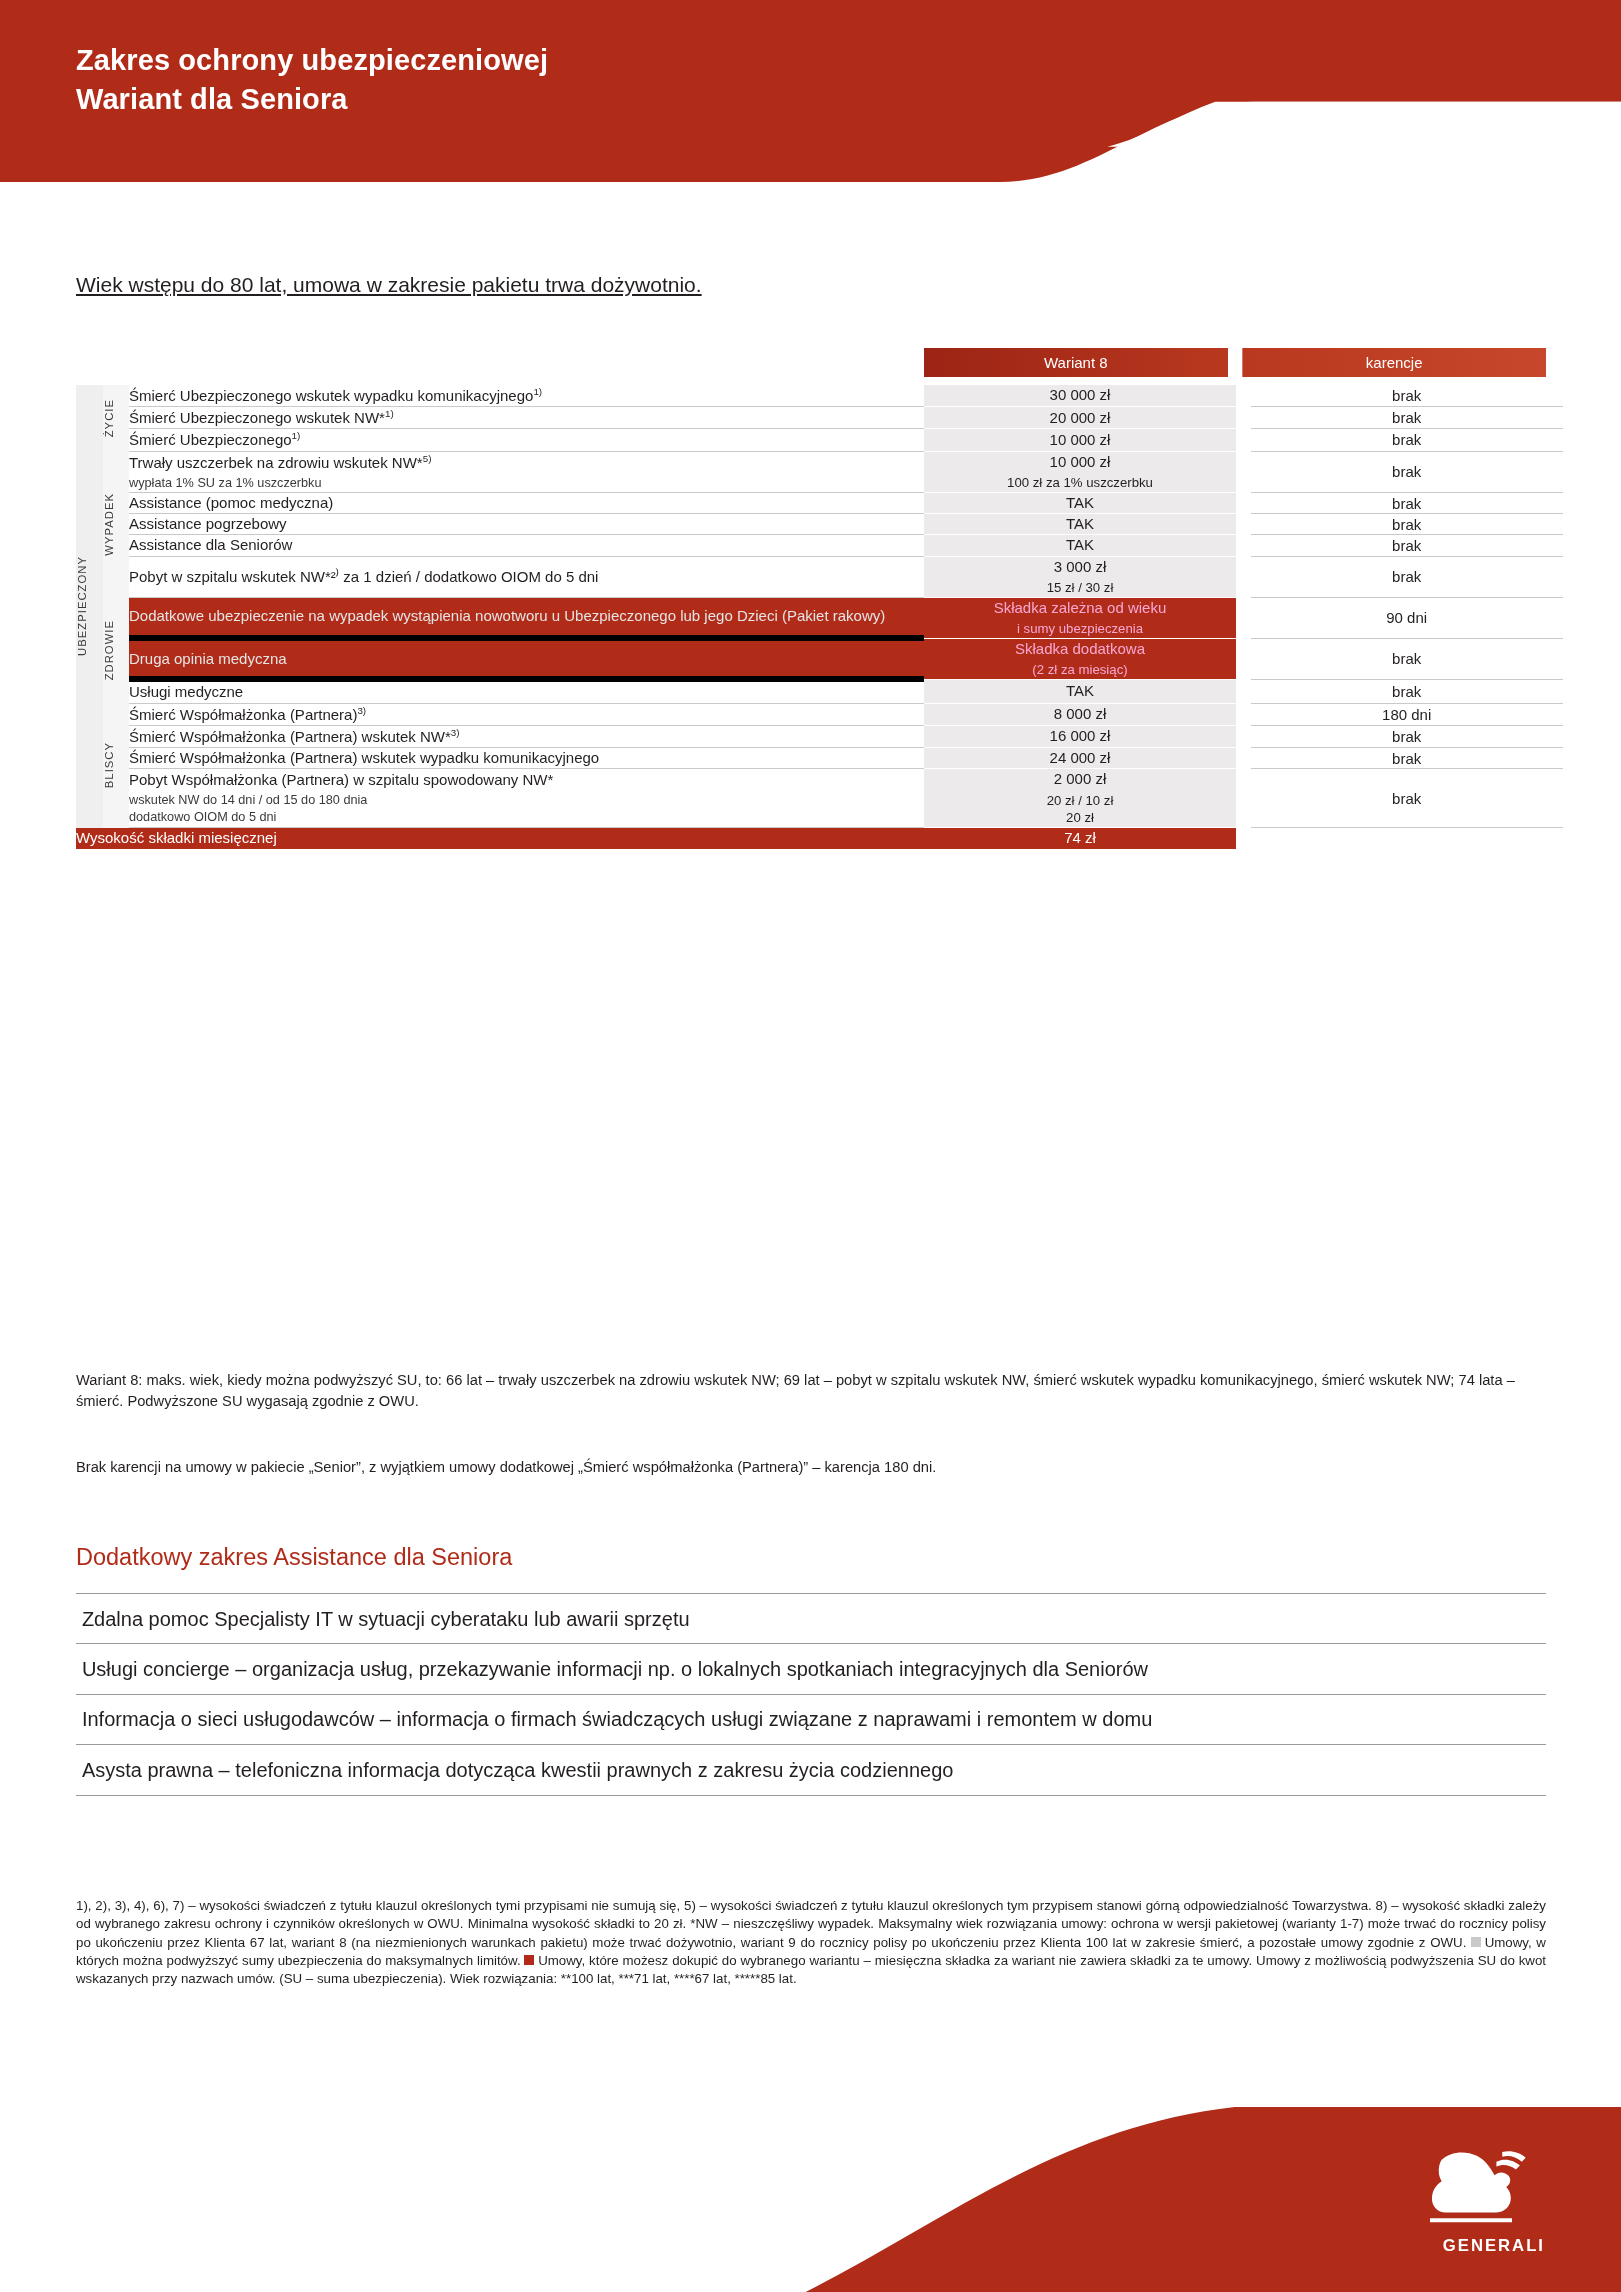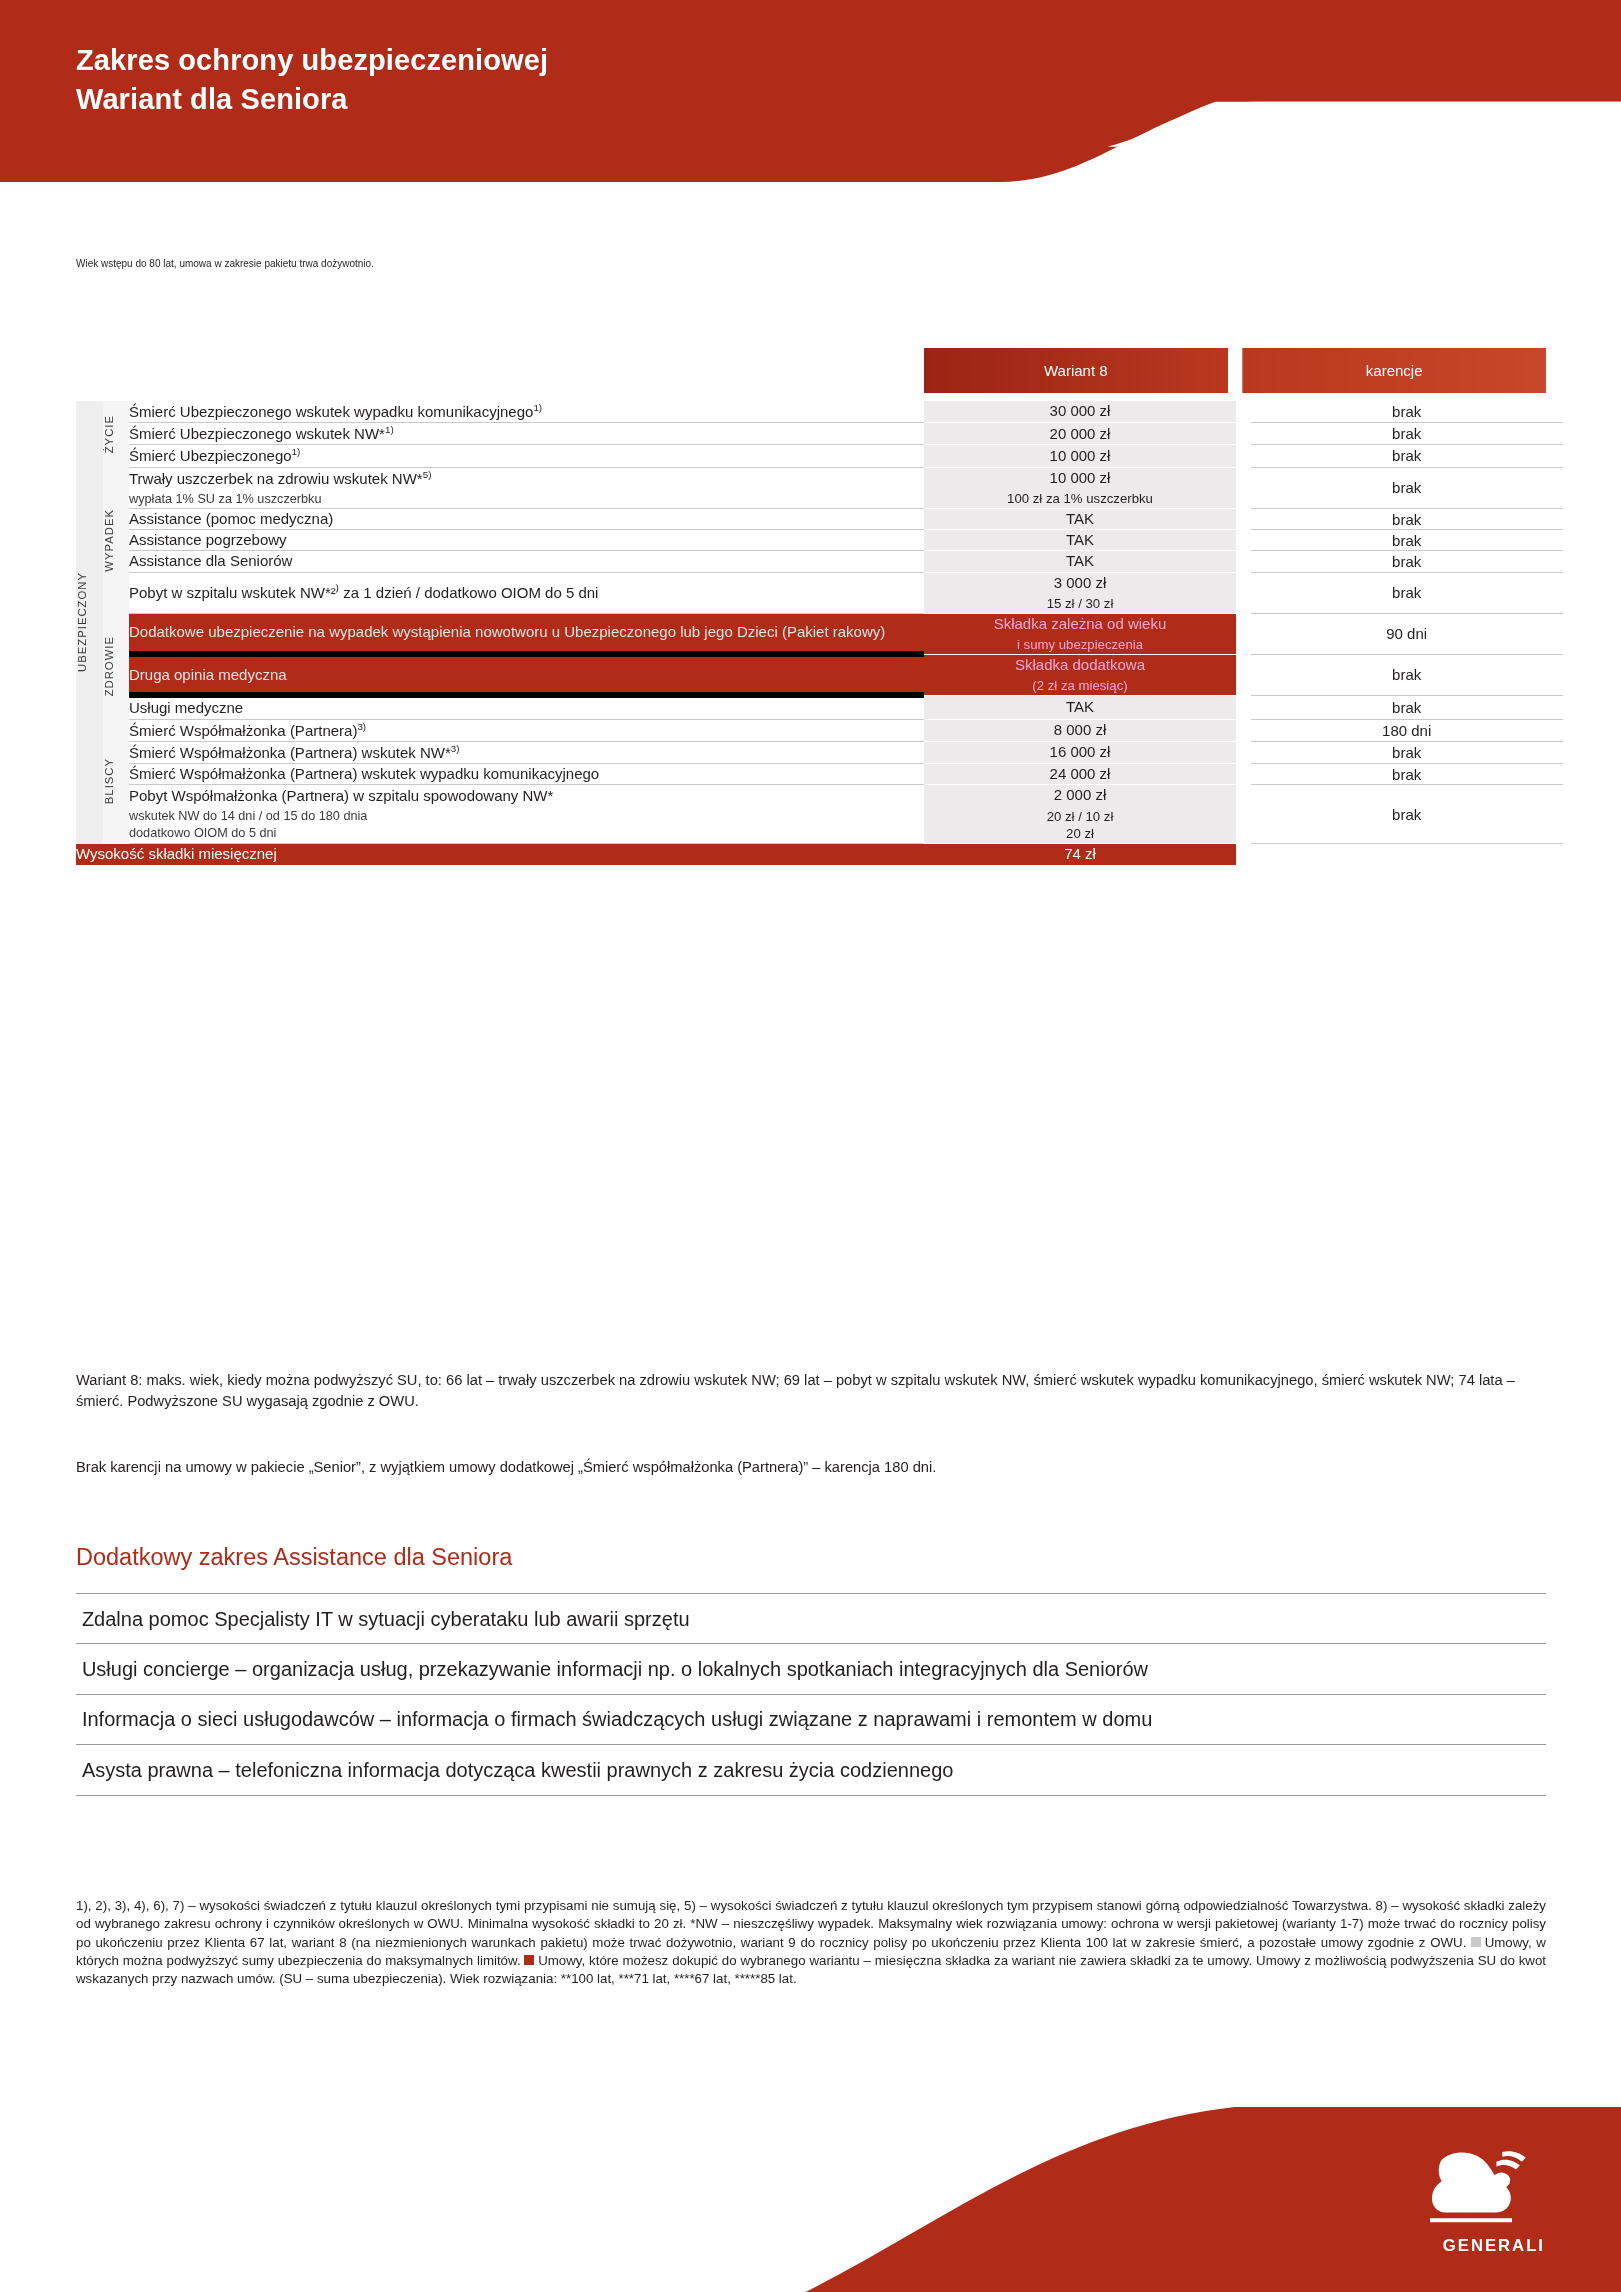--- a/index.html
+++ b/index.html
@@ -46,35 +46,36 @@
     line-height: 1.33;
     letter-spacing: 0.1px;
     z-index: 4;
   }
   .header-title span { display: block; }
 
   
   .intro {
     position: absolute;
     left: 76px;
-    top: 258px;
-    font-size: 10px;
+    top: 273px;
+    font-size: 21px;
     color: #231f20;
+    text-decoration: underline;
   }
 
   
   .table-wrap {
     position: absolute;
     left: 76px;
     top: 348px;
     width: 1470px;
   }
   .col-head {
     display: flex;
-    height: 45px;
+    height: 29px;
     margin-left: 848px;
     position: relative;
   }
   .col-head .ch {
     color: #fff;
     font-size: 15px;
     display: flex;
     align-items: center;
     justify-content: center;
     background: #b02b18;

